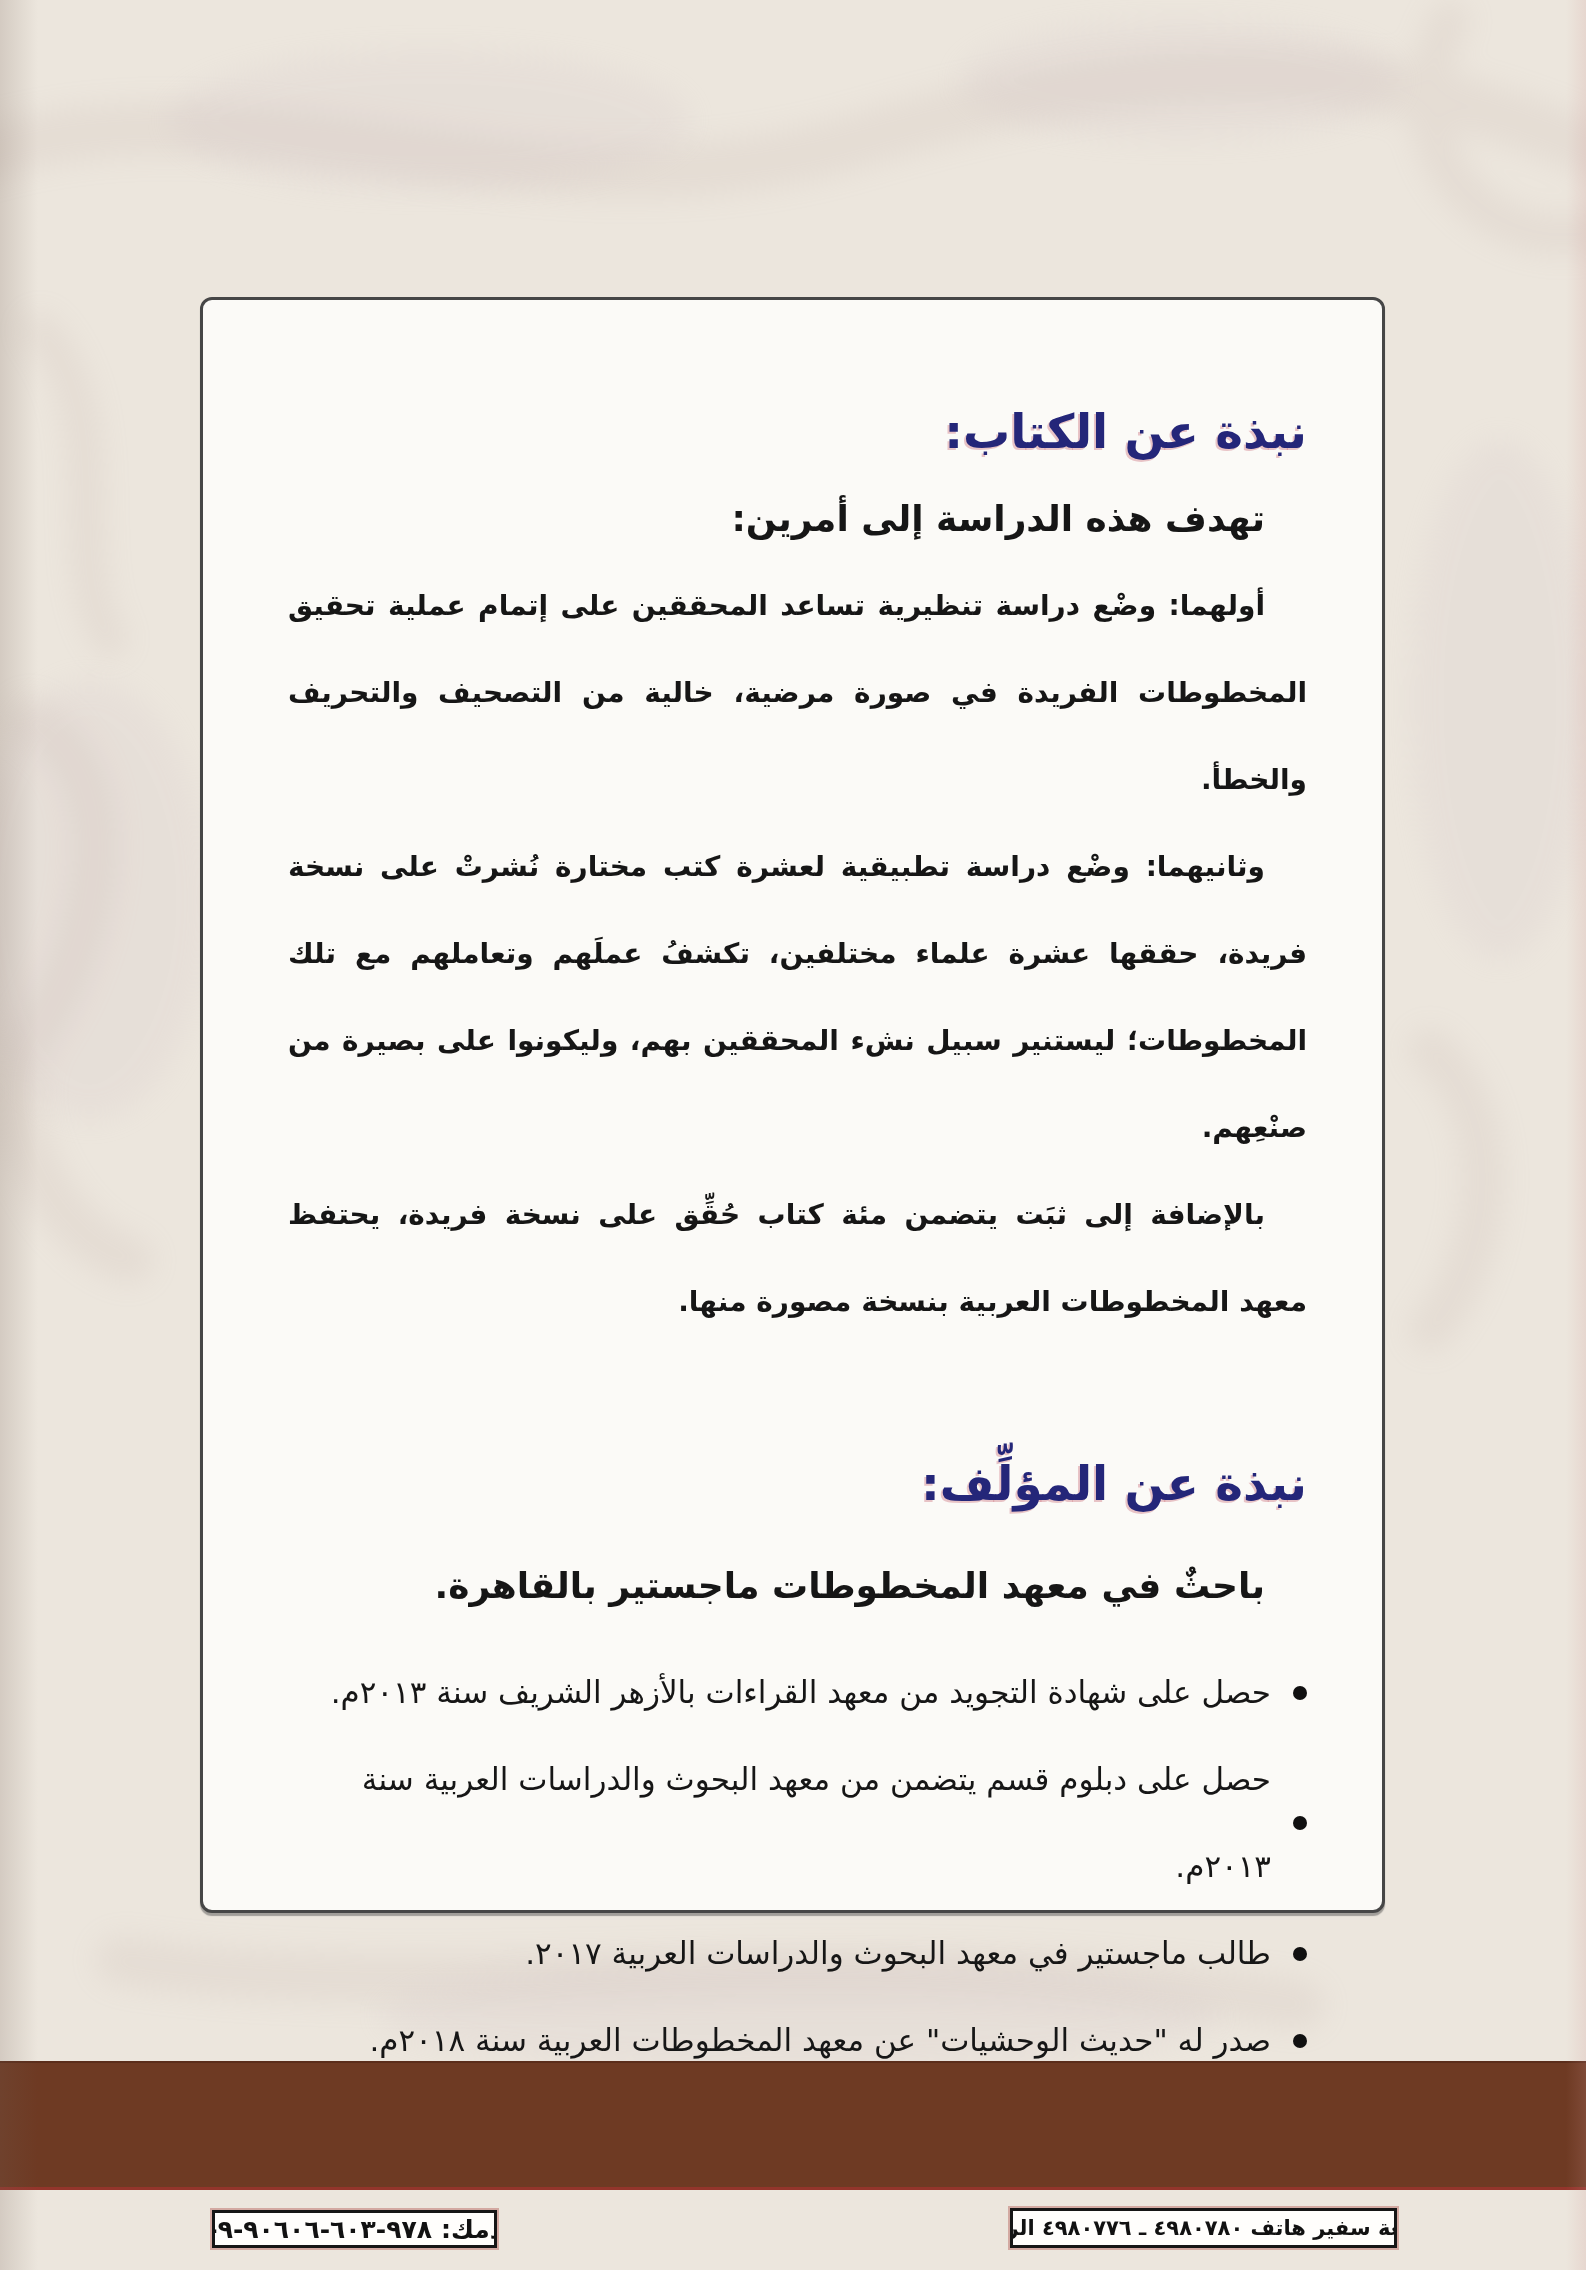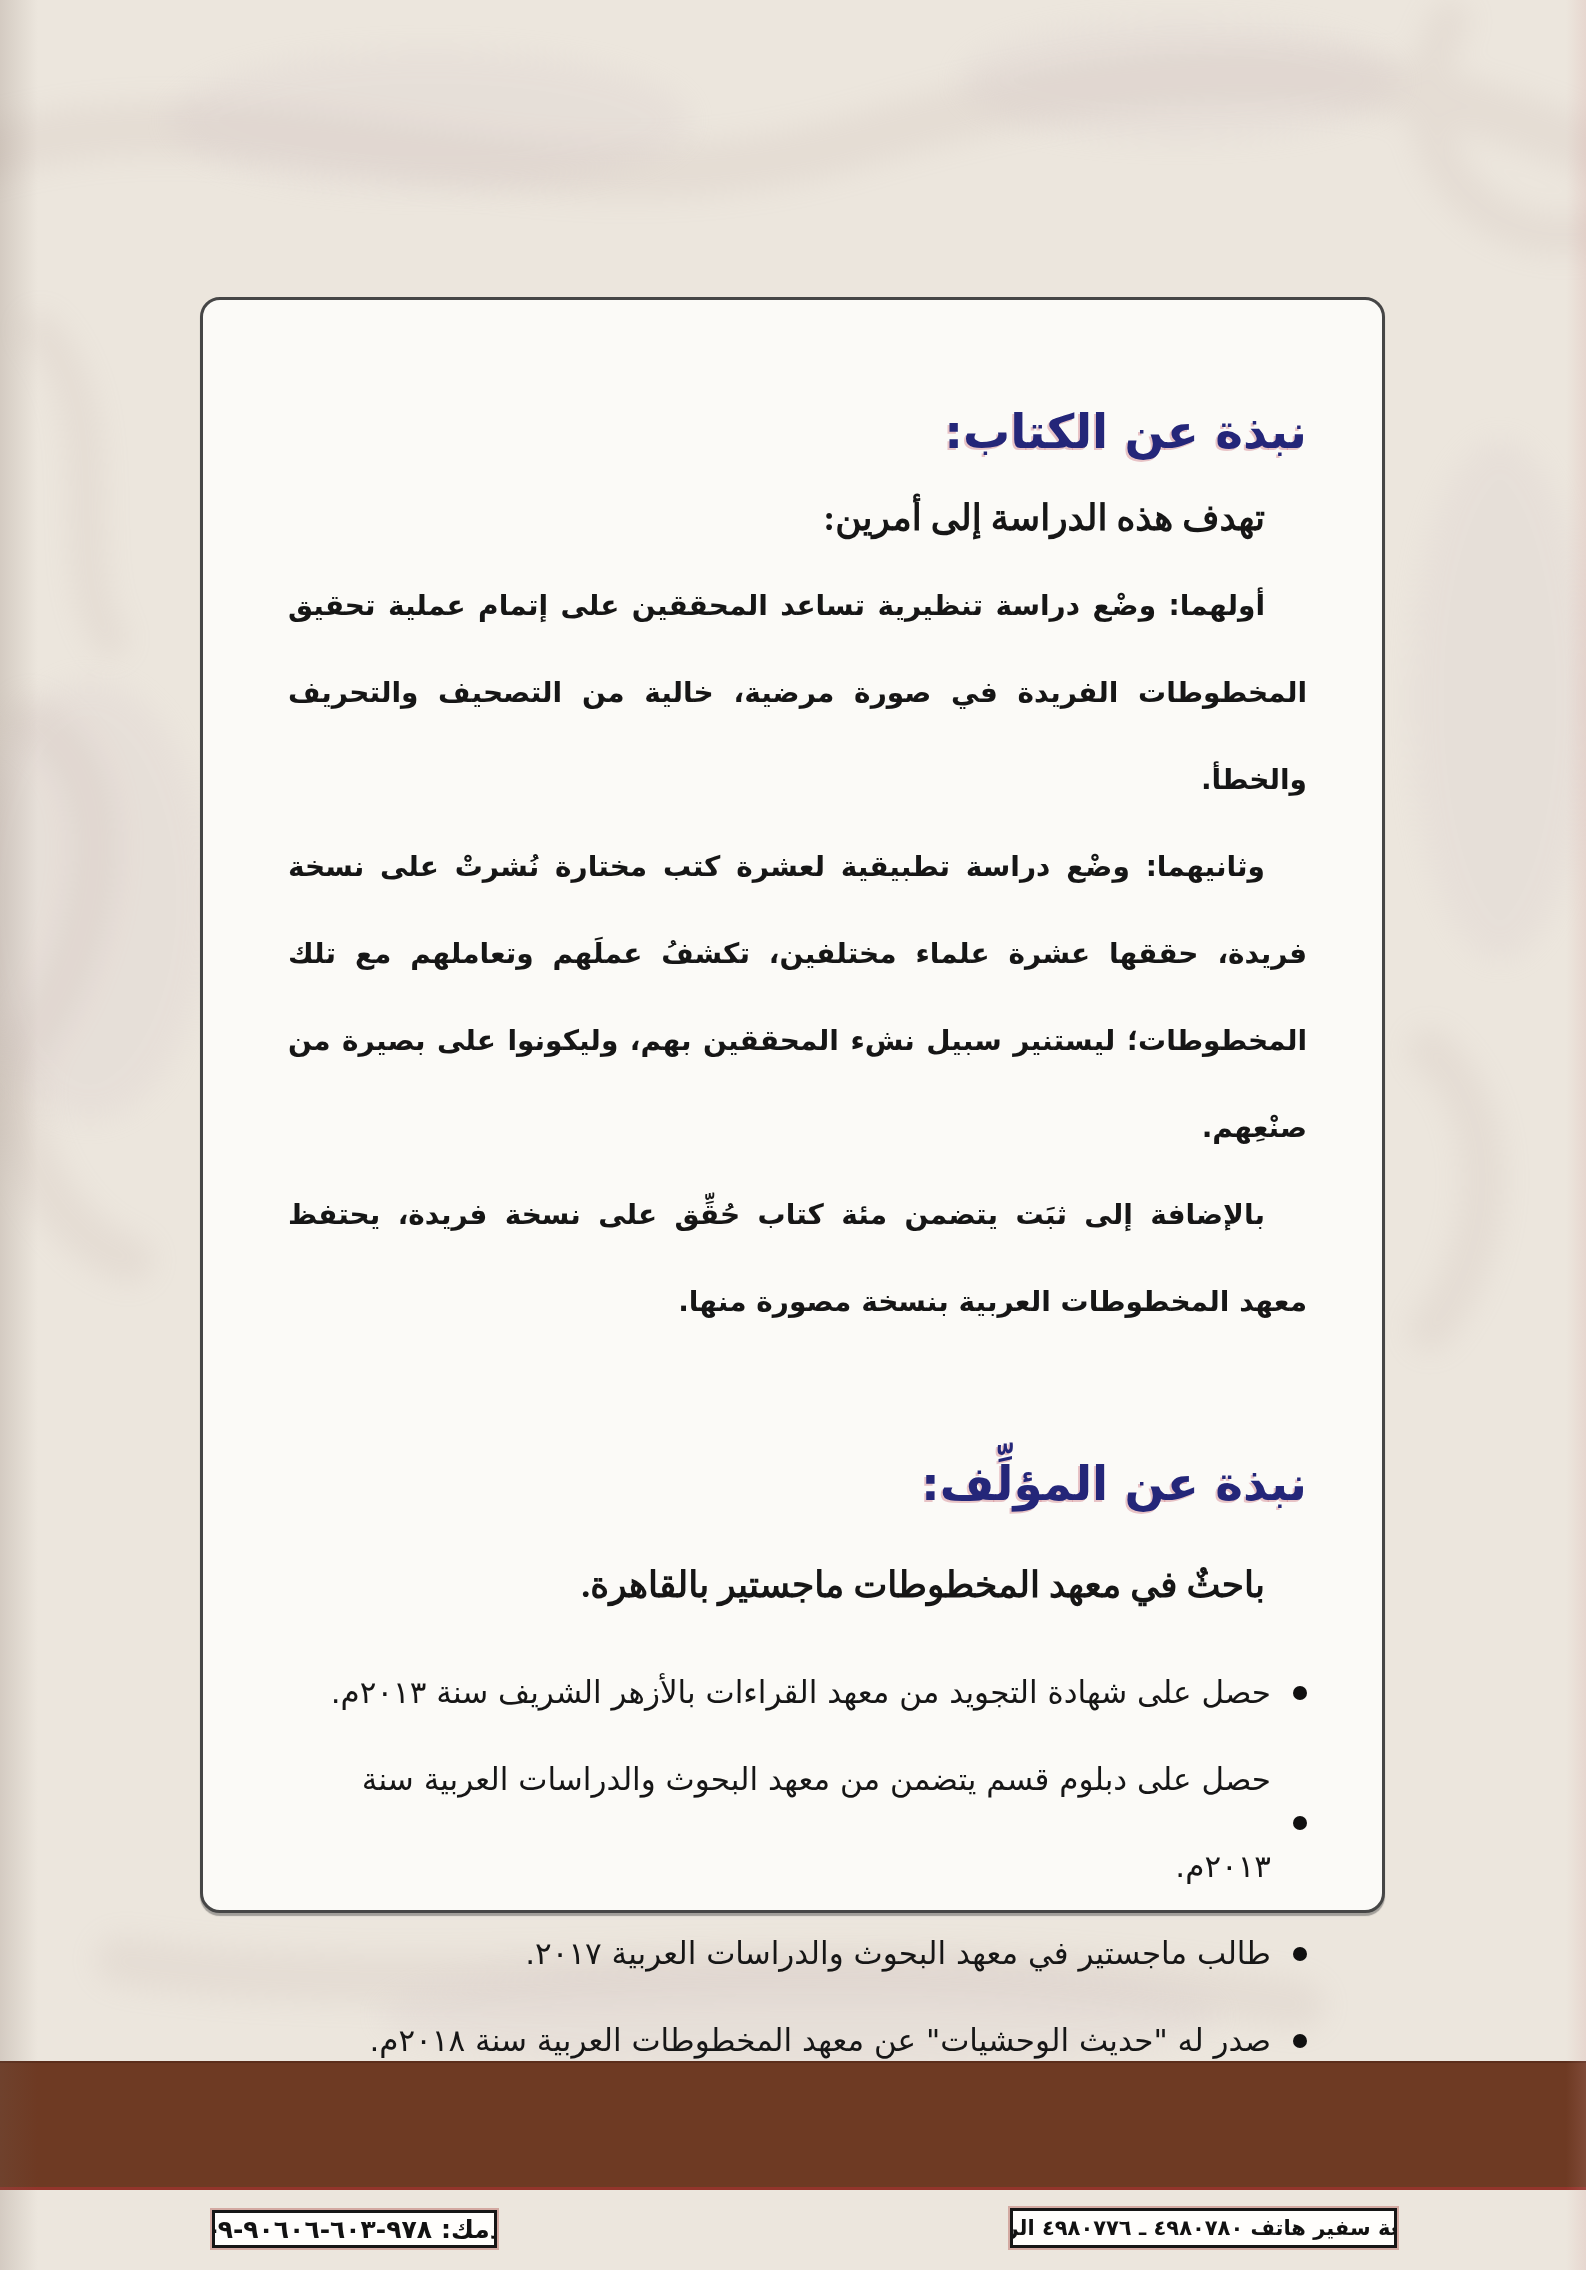--- a/index.html
+++ b/index.html
@@ -26,41 +26,41 @@
     position: absolute; right: 0; top: 0; width: 20px; height: 100%; z-index: 5;
     background: linear-gradient(270deg, rgba(205,145,145,.18), rgba(205,145,145,0));
     pointer-events: none;
   }
   
   .content-box {
     position: absolute; left: 200px; top: 297px;
     width: 1185px; height: 1616px; box-sizing: border-box;
     background: #fbfaf7;
     border: 3px solid #464646;
-    border-radius: 20px;
+    border-radius: 12px;
     box-shadow: 0 3px 1px rgba(70,70,70,.45);
     padding: 88px 75px 0 85px;
     direction: rtl;
     z-index: 2;
   }
   .section-heading {
     margin: 0;
     font-size: 47px; font-weight: bold;
     line-height: 87px;
     color: #242679;
     text-shadow: -2px 2px 0 rgba(190,70,85,.30);
   }
   .author-heading { margin-top: 95px; }
   .lead, .para, .author-intro {
     margin: 0;
     font-size: 28px; font-weight: 700;
     line-height: 87px;
     color: #161616;
   }
-  .lead, .author-intro { font-size: 36px; text-indent: 42px; font-family: Liberation Serif, serif; }
+  .lead, .author-intro { font-size: 36px; text-indent: 42px; }
   .para { text-align: justify; text-indent: 42px; }
   .author-intro { margin-top: 15px; }
   ul.bullets { list-style: none; margin: 20px 0 0; padding: 0; }
   ul.bullets li {
     display: flex; align-items: center; gap: 22px;
     font-size: 31px; font-weight: 400; line-height: 87px; color: #161616;
   }
   .bullet-dot {
     flex: none;
     width: 14px; height: 14px; border-radius: 50%;

